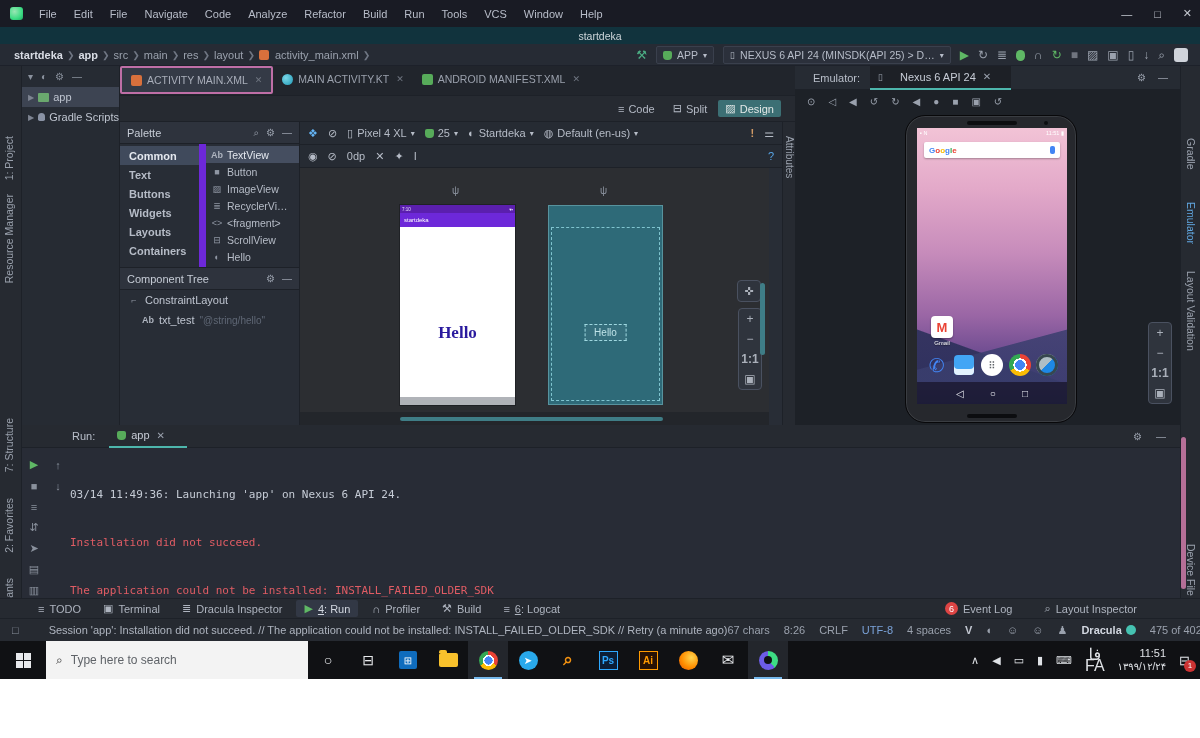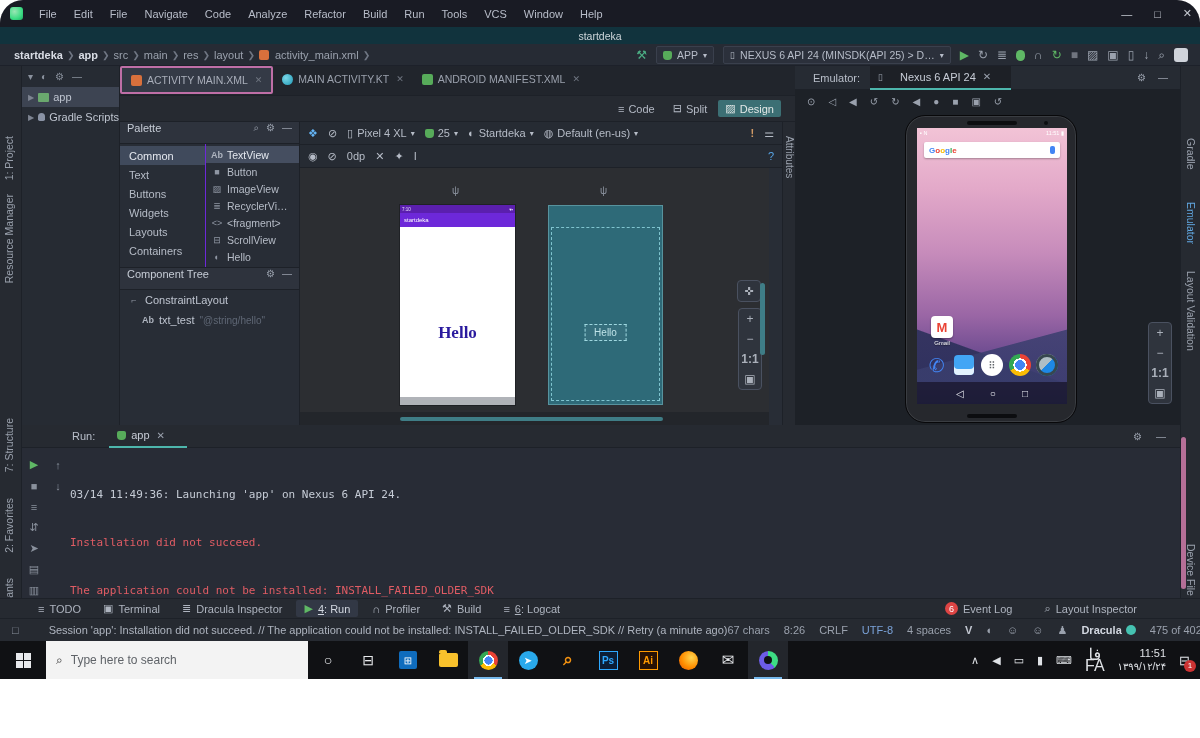--- a/index.html
+++ b/index.html
@@ -1,17 +1,17 @@
 <!DOCTYPE html>
 <html><head>
 <meta charset="utf-8">
 <style>
   *{margin:0;padding:0;box-sizing:border-box;}
   html,body{width:1200px;height:738px;background:#fff;font-family:"Liberation Sans",sans-serif;-webkit-font-smoothing:antialiased;}
-  #app{position:relative;width:1200px;height:738px;overflow:hidden;background:#fff;border-radius:23px;}
+  #app{position:relative;width:1200px;height:738px;overflow:hidden;background:#fff;}
   .abs{position:absolute;}
   .ico{display:inline-block;text-align:center;font-style:normal;}
   
   .titlebar{left:0;top:0;width:1200px;height:27px;background:#191b24;color:#b8bdc9;font-size:11px;display:flex;align-items:center;}
   .titlebar .menus{display:flex;gap:1px;margin-left:8px;}
   .titlebar .menus span{padding:3px 8px;cursor:default;}
   .as-logo{width:13px;height:13px;border-radius:3px;background:radial-gradient(circle at 35% 35%,#9ae6b4,#3ddc84 60%,#1fa860);margin-left:10px;}
   .win-title{position:absolute;left:470px;top:6px;color:#8d93a1;font-size:11px;}
   .win-ctrls{position:absolute;right:8px;top:0;height:27px;display:flex;align-items:center;gap:22px;color:#c6cad2;font-size:11px;}
   
@@ -51,25 +51,25 @@
   .etab-active{background:#343a46;border:2px solid #bf6fa7;border-radius:2px;color:#a9aeba;height:28px;}
   .tab-x{color:#6f7580;font-size:9px;margin-left:2px;}
   .ti-xml{width:11px;height:11px;border-radius:2px;background:#d8703c;display:inline-block;}
   .ti-kt{width:11px;height:11px;border-radius:50%;background:radial-gradient(circle at 35% 35%,#7ad8e8,#1f97b4);display:inline-block;}
   .ti-manifest{width:11px;height:11px;border-radius:2px;background:#57ab5a;display:inline-block;}
   .moderow{height:26px;background:#262a31;display:flex;align-items:center;justify-content:flex-end;gap:4px;padding-right:14px;font-size:11px;color:#b3b9c4;border-bottom:1px solid #1d2128;}
   .modebtn{display:flex;align-items:center;gap:4px;padding:2px 7px;border-radius:2px;}
   .mode-sel{background:#3c6f74;color:#e3e9e8;}
   
   .leftcol{position:absolute;left:0;top:56px;width:180px;height:303px;background:#282d36;border-right:1px solid #1d2128;}
-  .pal-head{height:22px;background:#2e333d;display:flex;align-items:flex-start;font-size:11px;color:#c6ccd6;padding:0 7px;border-bottom:1px solid #1d2128;}
+  .pal-head{height:22px;background:#2e333d;display:flex;align-items:center;font-size:11px;color:#c6ccd6;padding:0 7px;border-bottom:1px solid #1d2128;}
   .pal-head .sp{flex:1;}
   .pal-head .ico{color:#9aa1ad;font-size:10px;margin-left:7px;}
   .pal-body{display:flex;height:124px;border-bottom:1px solid #1d2128;}
-  .pal-cats{width:86px;border-right:1px solid #6d28d9;padding-top:2px;}
+  .pal-cats{width:86px;border-right:7px solid #6d28d9;padding-top:2px;font-weight:bold;}
   .pal-cat{height:19px;display:flex;align-items:center;padding-left:9px;font-size:11px;color:#b6bcc7;}
   .cat-sel{background:#404a5c;color:#e4e8ef;}
   .pal-items{flex:1;padding-top:2px;}
   .pal-item{height:17px;display:flex;align-items:center;gap:4px;padding-left:5px;font-size:10.5px;color:#b6bcc7;white-space:nowrap;}
   .item-sel{background:#454e60;color:#e4e8ef;}
   .pi{color:#8f96a3;font-size:9px;width:12px;text-align:center;}
   .ab{font-size:9px;color:#aeb4bf;font-weight:bold;}
   .ct-row{display:flex;align-items:center;gap:5px;height:20px;padding-left:8px;font-size:11px;color:#bfc5d0;white-space:nowrap;}
   .dimval{color:#5f6775;font-size:10px;}
   

